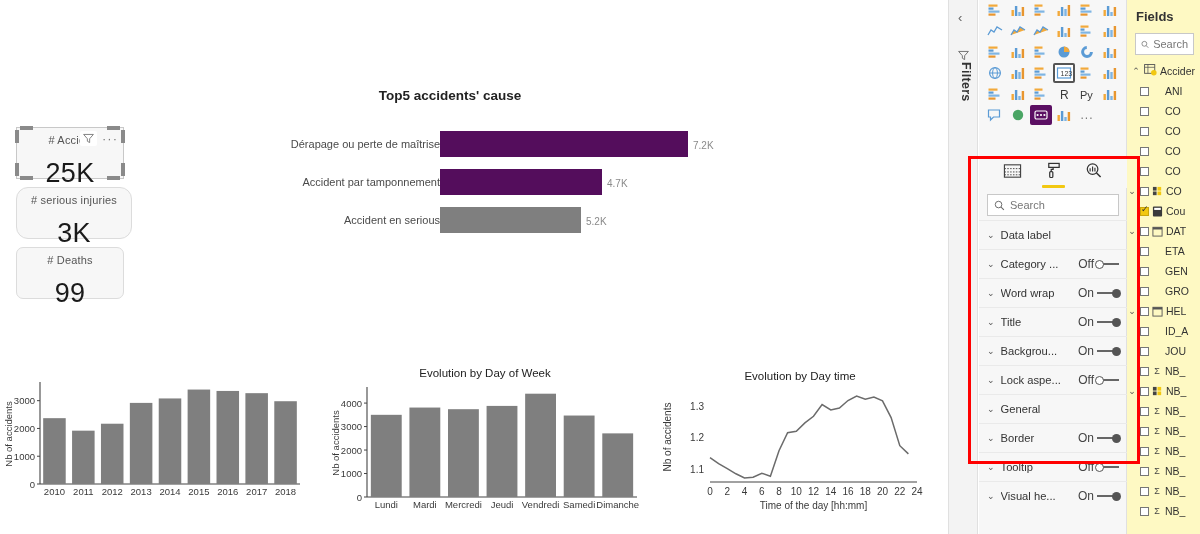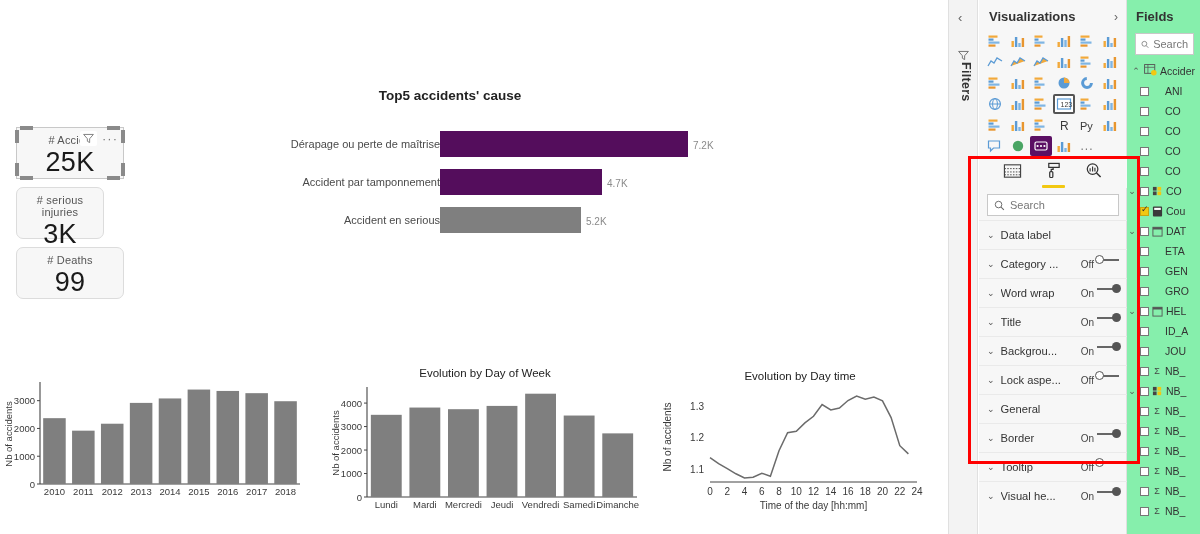--- a/index.html
+++ b/index.html
@@ -12,21 +12,21 @@
   }
   .root { position:relative; width:1200px; height:534px; }
 
   
   .canvas { position:absolute; left:0; top:0; width:948px; height:534px; background:#fff; }
 
   
   .kpi { position:absolute; background:#f7f7f7; border:1px solid #dcdcdc; border-radius:7px; }
   .kpi-sel { border:1px solid #c8c8c8; border-radius:0; }
   .kpi-title { text-align:center; font-size:11px; color:#555; margin-top:6px; letter-spacing:.2px; }
-  .kpi-value { text-align:center; font-size:27px; color:#1a1a1a; margin-top:1px; letter-spacing:.3px; }
+  .kpi-value { text-align:center; font-size:27px; color:#1a1a1a; margin-top:12px; letter-spacing:.3px; }
   .kpi-icons { position:absolute; right:5px; top:3px; display:flex; gap:5px; align-items:center; }
   .kpi-icons .box { background:#fff; border-radius:2px; padding:1px 2px; line-height:0; }
   .dots { color:#777; font-size:13px; letter-spacing:1px; line-height:10px; }
   .handle { position:absolute; background:#8a8a8a; }
   .h-v { width:4px; height:13px; }
   .h-h { width:13px; height:4px; }
 
   
   .top5 { position:absolute; left:160px; top:88px; width:580px; height:225px; }
   .top5-title { text-align:center; font-size:13.5px; color:#222; font-weight:600; }
@@ -69,28 +69,28 @@
   .fmt-tab { position:relative; padding-bottom:5px; }
   .fmt-tab .ul { position:absolute; left:-3px; right:-3px; bottom:0; height:3px; background:#f2c811; border-radius:1px; }
 
   .fmt-search { margin:6px 8px 4px; height:22px; background:#fff; border:1px solid #c8c8c8;
       display:flex; align-items:center; padding:0 6px; gap:5px; font-size:11px; color:#777; }
 
   .fmt-row { display:flex; align-items:center; height:29px; padding:0 8px;
       border-top:1px solid #eaeaea; font-size:11.2px; color:#333; gap:6px; }
   .fmt-row .chev { color:#555; font-size:9px; }
   .fmt-name { flex:1; white-space:nowrap; overflow:hidden; }
-  .tog { display:flex; align-items:flex-start; gap:3px; font-size:10px; color:#444; }
+  .tog { display:flex; align-items:center; gap:3px; font-size:12px; color:#444; }
   .track { width:22px; height:2px; background:#666; position:relative; }
   .knob { width:9px; height:9px; border-radius:50%; position:absolute; top:-3.5px; }
   .knob.on { right:-2px; background:#555; }
   .knob.off { left:-2px; background:#fff; border:1.6px solid #555; }
 
   
-  .fields-panel { position:absolute; left:1127px; top:0; width:73px; height:534px; background:#86efac; overflow:hidden; }
+  .fields-panel { position:absolute; left:1127px; top:0; width:73px; height:534px; background:#fef9c3; overflow:hidden; }
   .fld-head { padding:9px 8px 7px 9px; font-size:13px; font-weight:bold; color:#333; }
   .fld-search { margin:2px 6px 6px 8px; height:22px; background:#fff; border:1px solid #c8c8c8;
       display:flex; align-items:center; padding:0 5px; gap:4px; font-size:11px; color:#777; }
   .fld-row { display:flex; align-items:center; height:20px; font-size:10.5px; color:#333; gap:3px; white-space:nowrap; }
   .fld-row .chev { width:10px; text-align:center; color:#555; font-size:9px; }
   .cb { width:9px; height:9px; border:1px solid #767676; background:#fff; flex:none; }
   .cb.ck { background:#f2c811; border-color:#c9a50d; position:relative; }
   .cb.ck:after { content:"✓"; position:absolute; left:0px; top:-4px; font-size:9px; color:#333; }
   .sig { font-size:9px; color:#444; width:10px; text-align:center; flex:none; }
 </style>
@@ -115,21 +115,21 @@
       <div class="handle h-v" style="left:-2px;top:2px;"></div>
       <div class="handle h-v" style="left:-2px;bottom:2px;"></div>
       <div class="handle h-v" style="right:-2px;top:2px;"></div>
       <div class="handle h-v" style="right:-2px;bottom:2px;"></div>
       <div class="handle h-h" style="left:3px;top:-2px;"></div>
       <div class="handle h-h" style="right:3px;top:-2px;"></div>
       <div class="handle h-h" style="left:3px;bottom:-2px;"></div>
       <div class="handle h-h" style="right:3px;bottom:-2px;"></div>
     </div>
 
-    <div class="kpi" style="left:16px;top:187px;width:88px;height:52px;">
+    <div class="kpi" style="left:16px;top:187px;width:116px;height:52px;border-radius:12px;">
       <div class="kpi-title"># serious injuries</div>
       <div class="kpi-value">3K</div>
     </div>
 
     <div class="kpi" style="left:16px;top:247px;width:108px;height:52px;">
       <div class="kpi-title"># Deaths</div>
       <div class="kpi-value">99</div>
     </div>
 
     <div class="top5">
@@ -254,24 +254,20 @@
     <span class="rail-chev">‹</span>
     <span class="rail-filter">
       <svg width="13" height="13" viewBox="0 0 16 16">
           <path d="M2 3h12l-4.6 5.3V13L6.6 11.4V8.3z" fill="none" stroke="#666" stroke-width="1.1"></path>
         </svg>
     </span>
     <span class="rail-text">Filters</span>
   </div>
 
   <div class="vis-panel">
-    <div class="panel-head">
-      <span>Visualizations</span>
-      <span class="chev">›</span>
-    </div>
 
     <div class="icon-grid" id="vis-grid">
         <div class="vicon">
           <svg width="16" height="14" viewBox="0 0 16 14">
             <rect x="1.5" y="1.5" width="9" height="2.2" fill="#f2a93b"></rect>
             <rect x="1.5" y="4.5" width="5" height="2.2" fill="#5b9bd5"></rect>
             <rect x="1.5" y="7.5" width="11" height="2.2" fill="#7fb5e3"></rect>
             <rect x="1.5" y="10.5" width="7" height="2.2" fill="#e8962f"></rect>
           </svg>
         </div>

